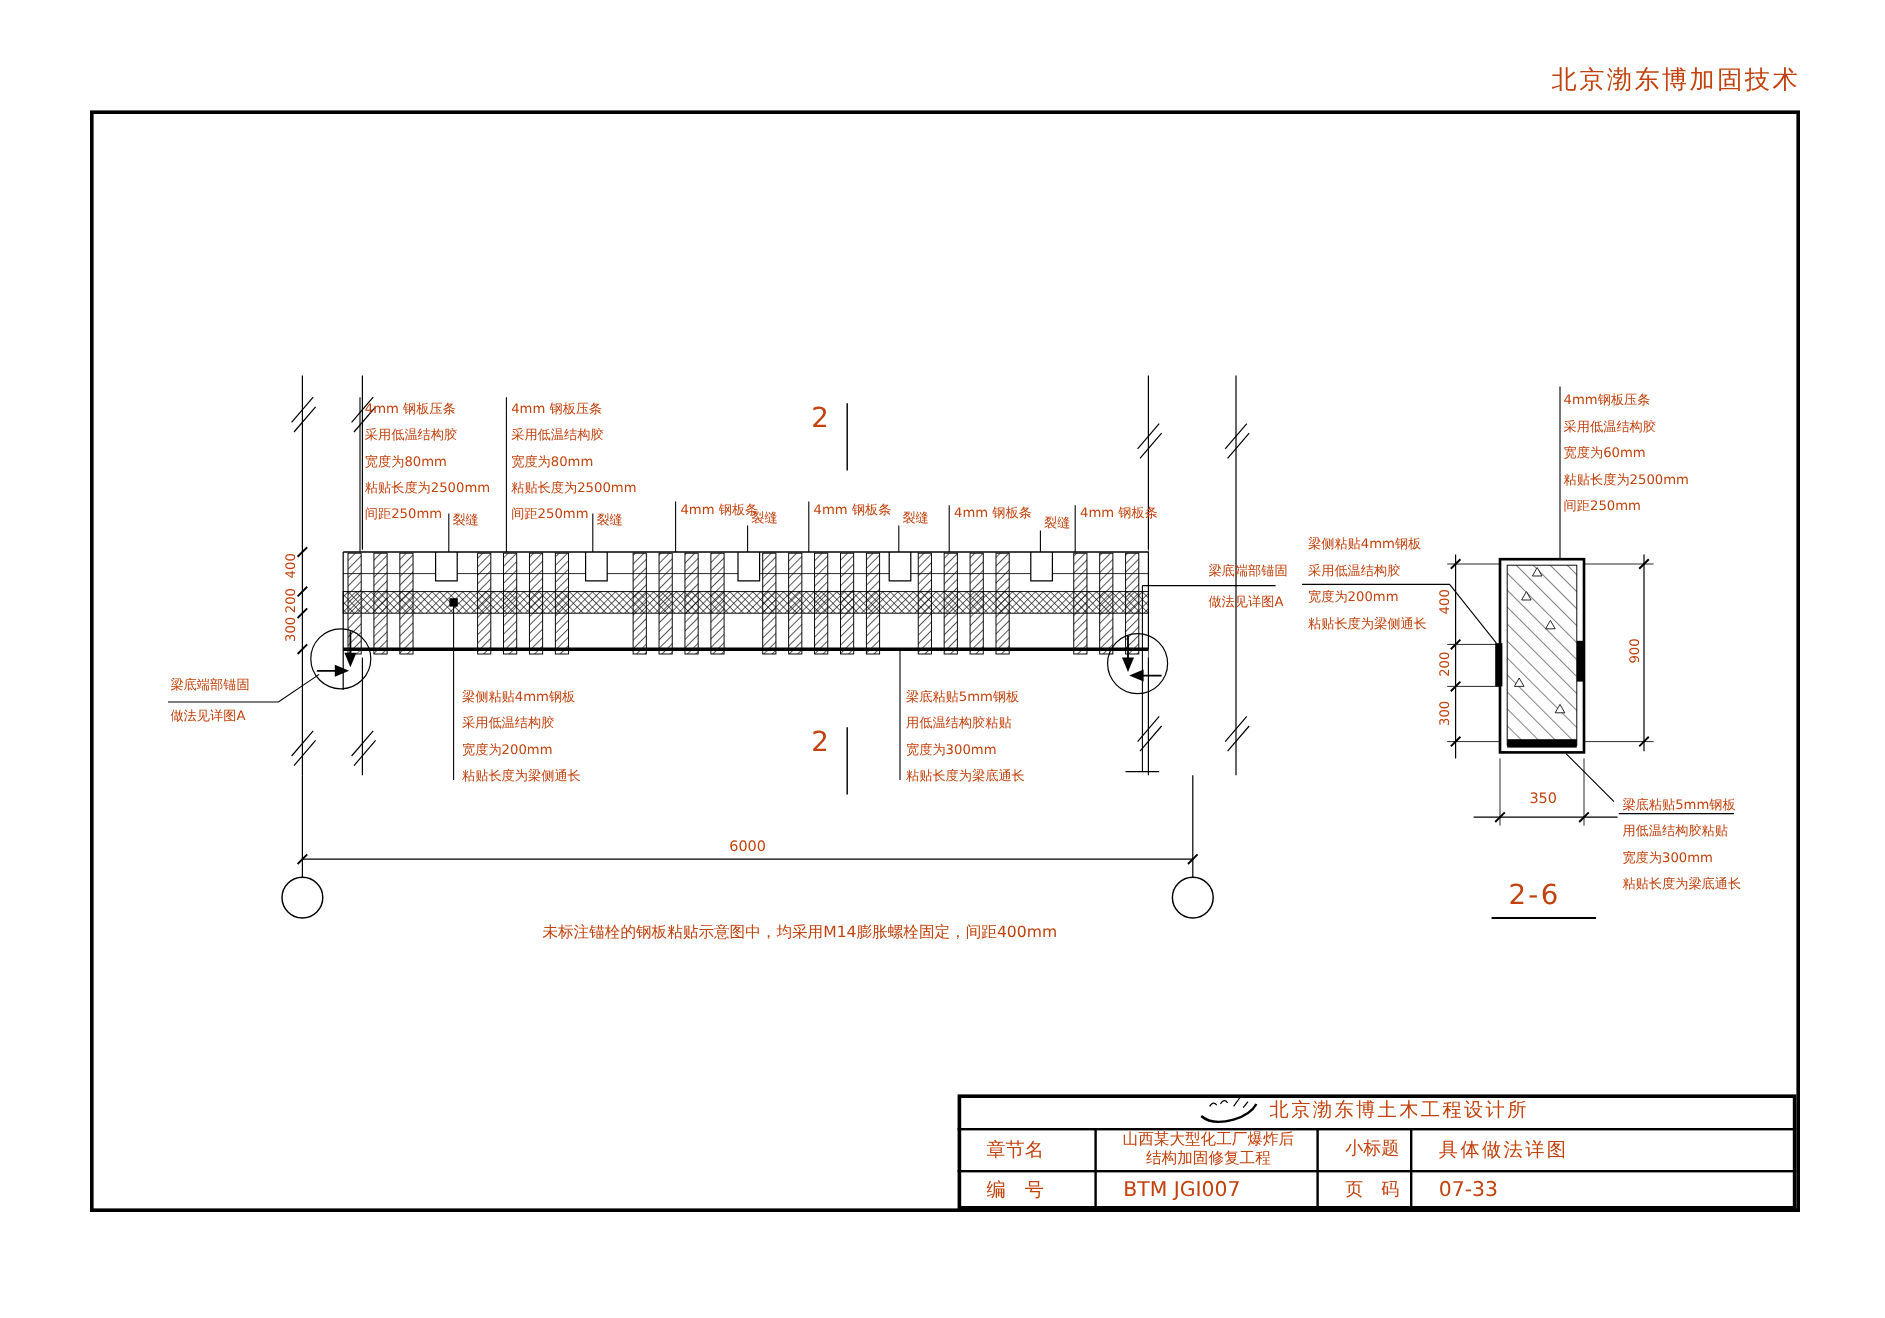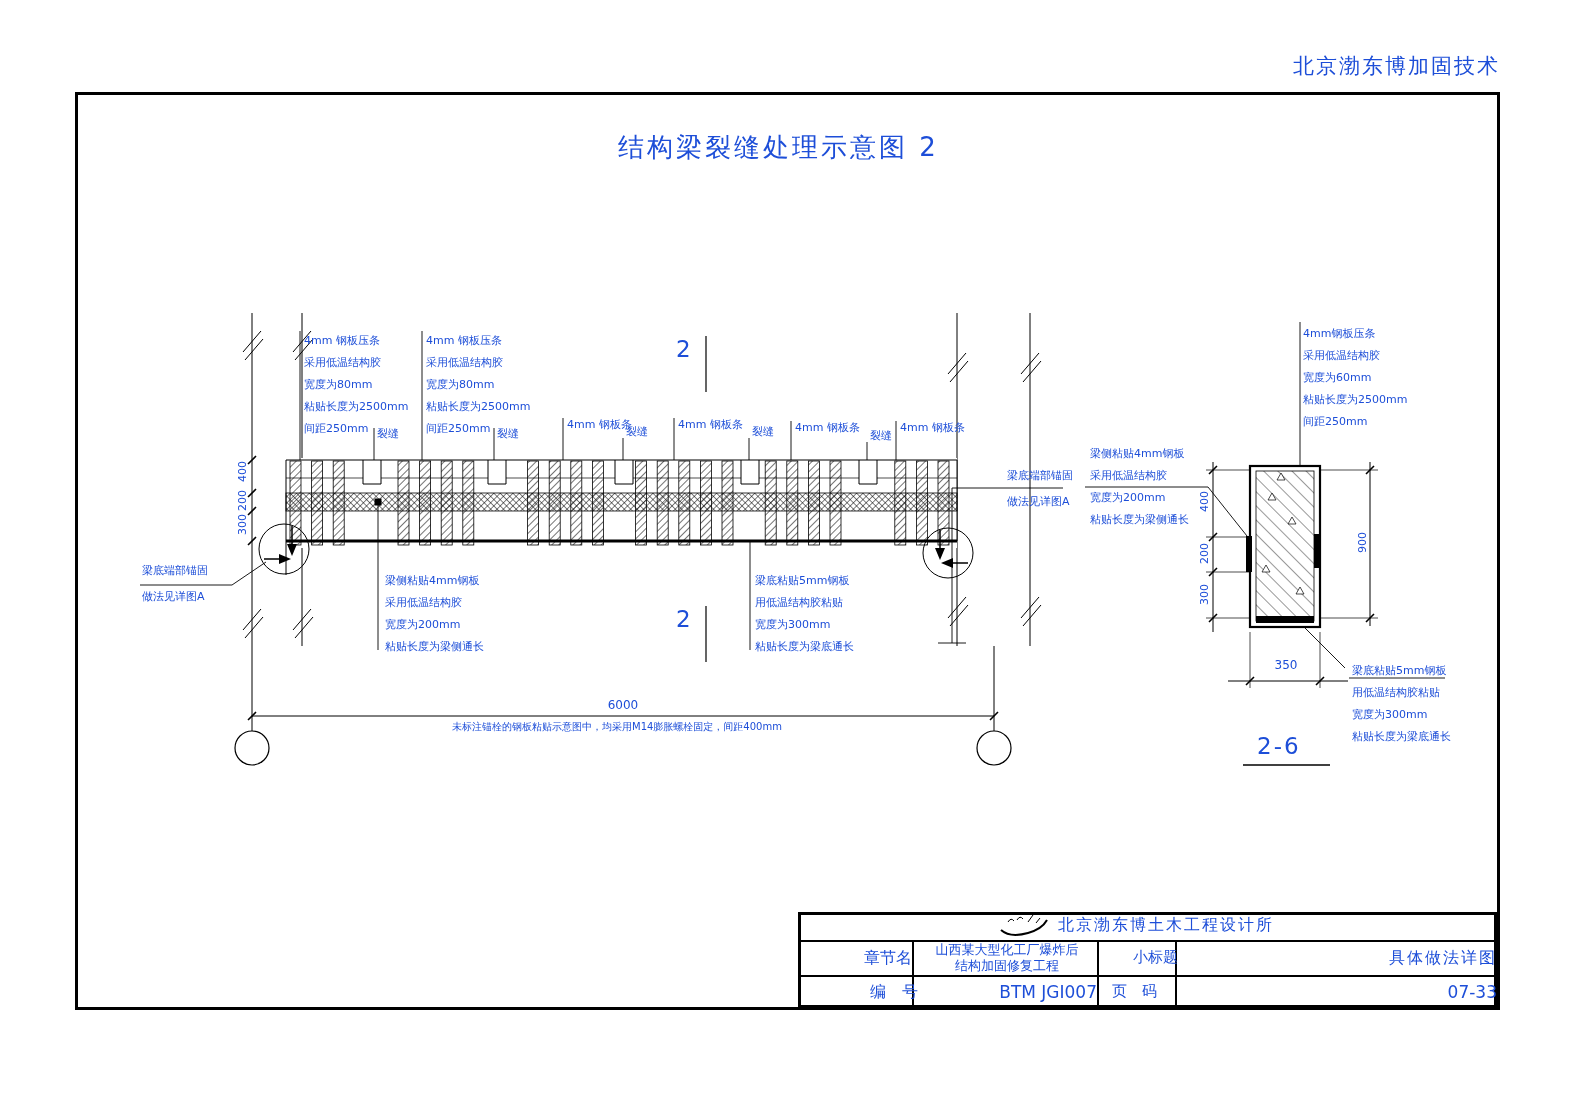--- a/index.html
+++ b/index.html
@@ -1,44 +1,43 @@
 <!DOCTYPE html>
 <html><head>
 <meta charset="utf-8">
 <style>
   html,body{margin:0;padding:0;background:#e8e8e8;}
   #page{position:relative;width:1571px;height:1098px;background:#ffffff;overflow:hidden;
-        font-family:"DejaVu Sans","Liberation Sans",sans-serif;color:#1d4ed8;}
+        font-family:"DejaVu Sans","Liberation Sans",sans-serif;color:#c2410c;}
   .t{position:absolute;white-space:nowrap;}
   .ann{position:absolute;font-size:11px;line-height:22px;white-space:nowrap;}
   .ann > div{height:22px;}
   .sm{font-size:11px;}
   .dimv{position:absolute;width:44px;text-align:center;font-size:11px;
         transform:rotate(-90deg);transform-origin:center;}
   .dimh{position:absolute;width:46px;text-align:center;font-size:12px;}
   #frame{position:absolute;left:75px;top:92px;width:1425px;height:918px;
          border:3px solid #000;box-sizing:border-box;}
   #draw{position:absolute;left:0;top:0;}
   #tb-outer{position:absolute;left:798px;top:912px;width:699px;height:96px;
             border:3px solid #000;box-sizing:border-box;}
   .tb-h,.tb-v{position:absolute;background:#000;}
-  .tb-label{position:absolute;text-align:right;font-size:16px;}
+  .tb-label{position:absolute;text-align:left;font-size:16px;margin-left:24px;}
   .tb-small{position:absolute;text-align:center;font-size:13px;line-height:16px;}
   .secmark{position:absolute;font-size:23px;}
 </style>
 </head>
 <body>
 
 <div id="page">
 
   <div class="t" style="left:1250px;top:52px;width:250px;text-align:right;font-size:21px;letter-spacing:2px;">北京渤东博加固技术</div>
 
   <div id="frame"></div>
 
-  <div class="t" style="left:618px;top:130px;font-size:26px;letter-spacing:3px;">结构梁裂缝处理示意图 2</div>
 
   <svg id="draw" width="1571" height="1098" viewBox="0 0 1571 1098">
     <defs>
       <pattern id="hstrip" width="5" height="5" patternUnits="userSpaceOnUse" patternTransform="rotate(45)">
         <line x1="0" y1="0" x2="0" y2="5" stroke="#000" stroke-width="1.1"></line>
       </pattern>
       <pattern id="hband" width="4.5" height="4.5" patternUnits="userSpaceOnUse" patternTransform="rotate(45)">
         <line x1="0" y1="0" x2="0" y2="4.5" stroke="#000" stroke-width="1"></line>
       </pattern>
       <pattern id="hband2" width="4.5" height="4.5" patternUnits="userSpaceOnUse" patternTransform="rotate(-45)">
@@ -189,21 +188,21 @@
     <div>用低温结构胶粘贴</div>
     <div>宽度为300mm</div>
     <div>粘贴长度为梁底通长</div>
   </div>
 
   <div class="dimv" style="left:220px;top:465px">400</div>
   <div class="dimv" style="left:220px;top:494px">200</div>
   <div class="dimv" style="left:220px;top:518px">300</div>
   <div class="dimh" style="left:600px;top:698px">6000</div>
 
-  <div class="t" style="left:452px;top:720px;font-size:10px">未标注锚栓的钢板粘贴示意图中，均采用M14膨胀螺栓固定，间距400mm</div>
+  <div class="t" style="left:452px;top:768px;font-size:13px">未标注锚栓的钢板粘贴示意图中，均采用M14膨胀螺栓固定，间距400mm</div>
 
   <div class="ann" style="left:1090px;top:443px">
     <div>梁侧粘贴4mm钢板</div>
     <div>采用低温结构胶</div>
     <div>宽度为200mm</div>
     <div>粘贴长度为梁侧通长</div>
   </div>
   <div class="ann" style="left:1303px;top:323px">
     <div>4mm钢板压条</div>
     <div>采用低温结构胶</div>

